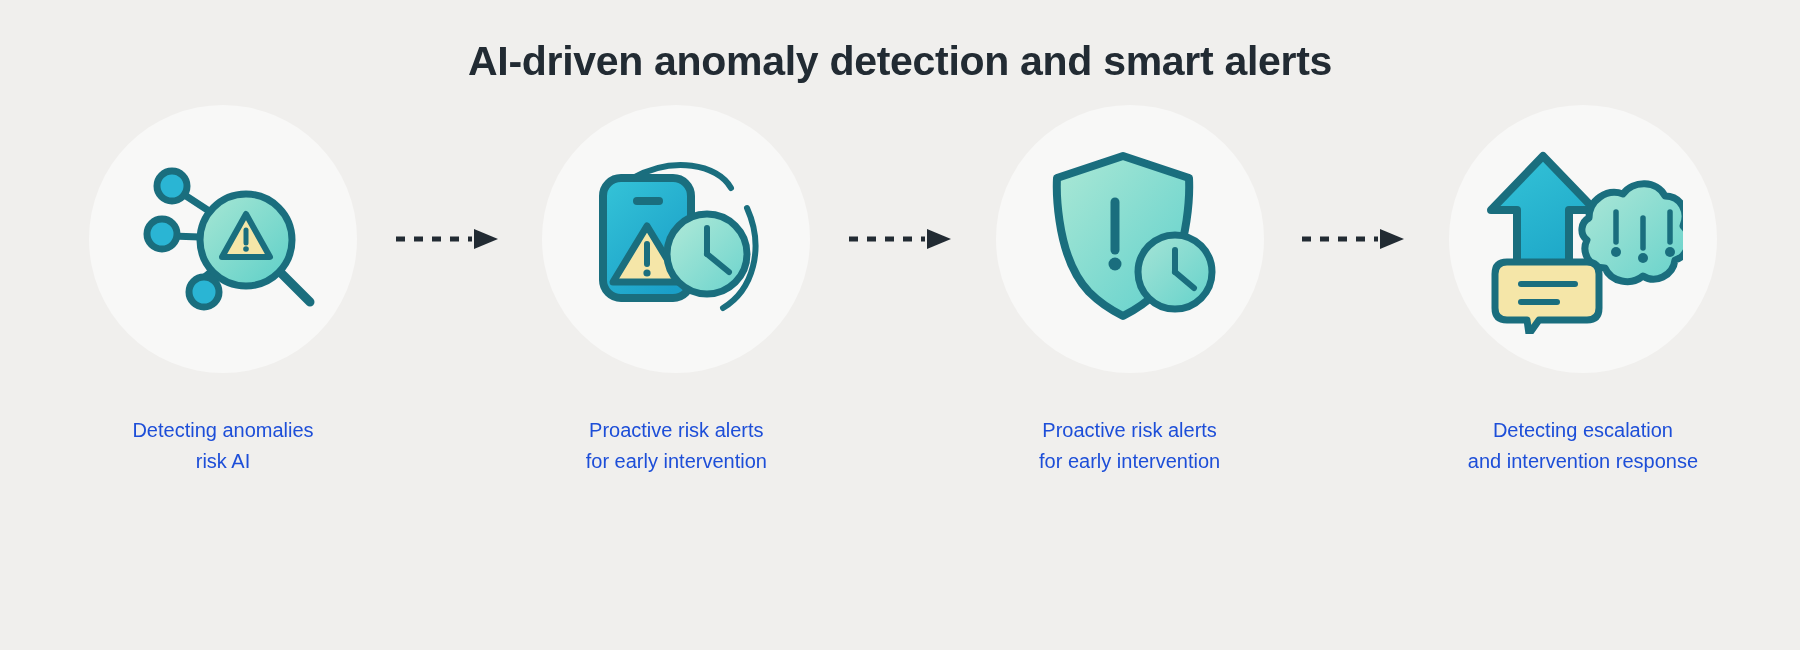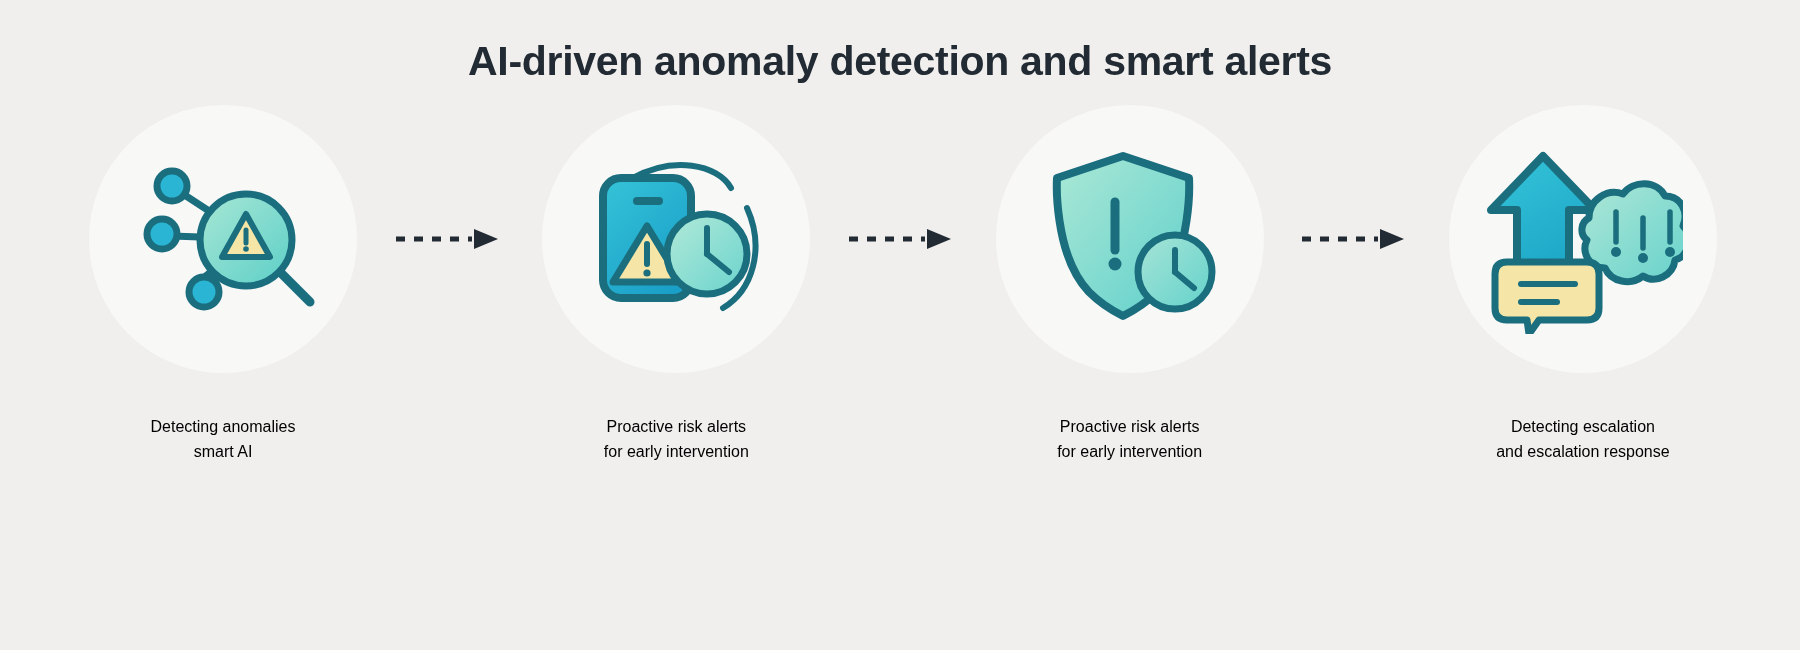--- a/index.html
+++ b/index.html
@@ -54,23 +54,23 @@
     display: flex;
     align-items: center;
     justify-content: center;
   }
   .disc svg {
     display: block;
   }
   .caption {
     margin-top: 42px;
     text-align: center;
-    font-size: 16px;
+    font-size: 20px;
     line-height: 1.55;
-    color: #000000;
+    color: #1d4ed8;
   }
   .caption .l2 {
     display: block;
   }
   .connector {
     width: 128px;
     height: 268px;
     display: flex;
     align-items: center;
     justify-content: center;
@@ -115,21 +115,21 @@
           <circle cx="118" cy="105" r="2.8" fill="#1a6e7e"></circle>
 
           <circle cx="44" cy="42" r="15" fill="#2ab5d4" stroke="#1a6e7e" stroke-width="7"></circle>
           <circle cx="34" cy="90" r="15" fill="#2ab5d4" stroke="#1a6e7e" stroke-width="7"></circle>
           <circle cx="76" cy="148" r="15" fill="#2ab5d4" stroke="#1a6e7e" stroke-width="7"></circle>
         </svg>
         </span>
       </div>
       <div class="caption">
         <span>Detecting anomalies</span>
-        <span class="l2">smart AI</span>
+        <span class="l2">risk AI</span>
       </div>
     </div>
 
     <div class="connector">
       <span>
       <svg width="112" height="24" viewBox="0 0 112 24">
         <line x1="2" y1="12" x2="78" y2="12" stroke="#222b33" stroke-width="5" stroke-dasharray="9 9"></line>
         <path d="M80 2 L104 12 L80 22 Z" fill="#222b33"></path>
       </svg>
       </span>
@@ -254,18 +254,18 @@
 
           <path d="M24 118 L104 118 C112 118 116 122 116 130 L116 164 C116 172 112 176 104 176
                    L56 176 L46 190 L44 176 L24 176 C16 176 12 172 12 164 L12 130 C12 122 16 118 24 118 Z" fill="#f5e6a8" stroke="#1a6e7e" stroke-width="7" stroke-linejoin="round"></path>
           <line x1="38" y1="140" x2="92" y2="140" stroke="#1a6e7e" stroke-width="6" stroke-linecap="round"></line>
           <line x1="38" y1="158" x2="74" y2="158" stroke="#1a6e7e" stroke-width="6" stroke-linecap="round"></line>
         </svg>
         </span>
       </div>
       <div class="caption">
         <span>Detecting escalation</span>
-        <span class="l2">and escalation response</span>
+        <span class="l2">and intervention response</span>
       </div>
     </div>
 
   </div>
 </div>
 
 </body></html>

